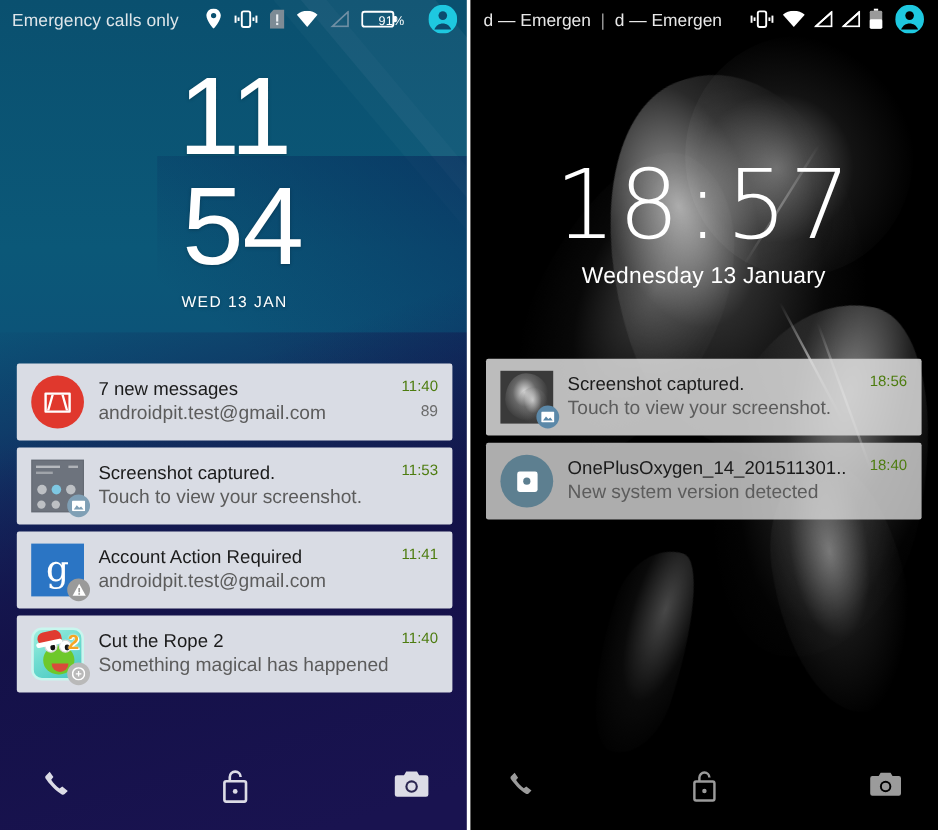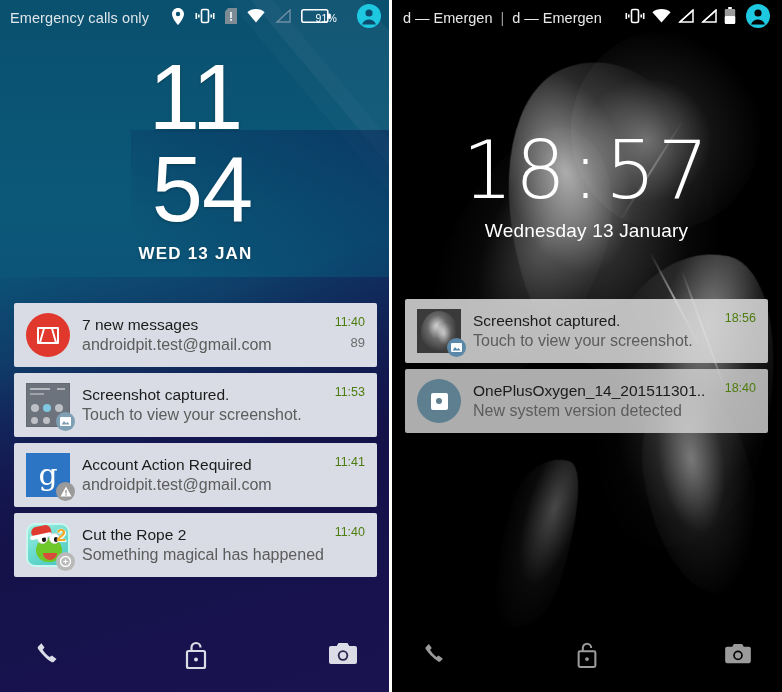--- a/index.html
+++ b/index.html
@@ -99,21 +99,21 @@
   
   .clock-left {
     position:absolute; top:58px; left:0; right:0; text-align:center; z-index:10;
     color:#fff; text-shadow:0 1px 3px rgba(0,0,0,.25);
   }
   .clock-left .hh, .clock-left .mm {
     font-size:92px; line-height:78px; font-weight:300; letter-spacing:-1px;
   }
   .clock-left .mm { margin-top:14px;padding-left:13px; }
   .clock-left .date {
-    margin-top:16px; font-size:17px; font-weight:700; letter-spacing:1.2px;
+    margin-top:16px; font-size:13px; font-weight:400; letter-spacing:1.2px;
   }
 
   .clock-right {
     position:absolute; top:128px; left:0; right:0; text-align:center; z-index:10; color:#fff;
   }
   .clock-right .time {
     font-size:80px; line-height:86px; font-weight:200; letter-spacing:2px;
     font-family:"DejaVu Sans", sans-serif;
   }
   .clock-right .time .colon { padding:0 4px; }

